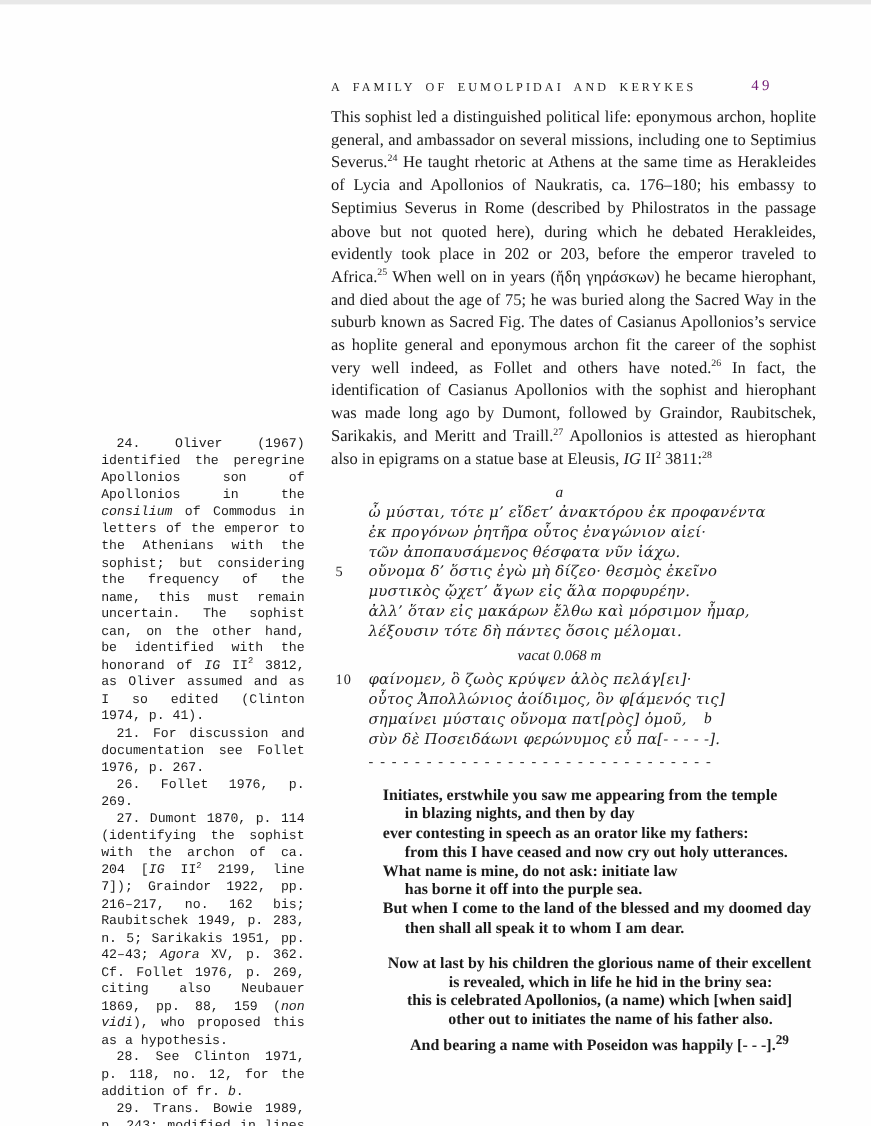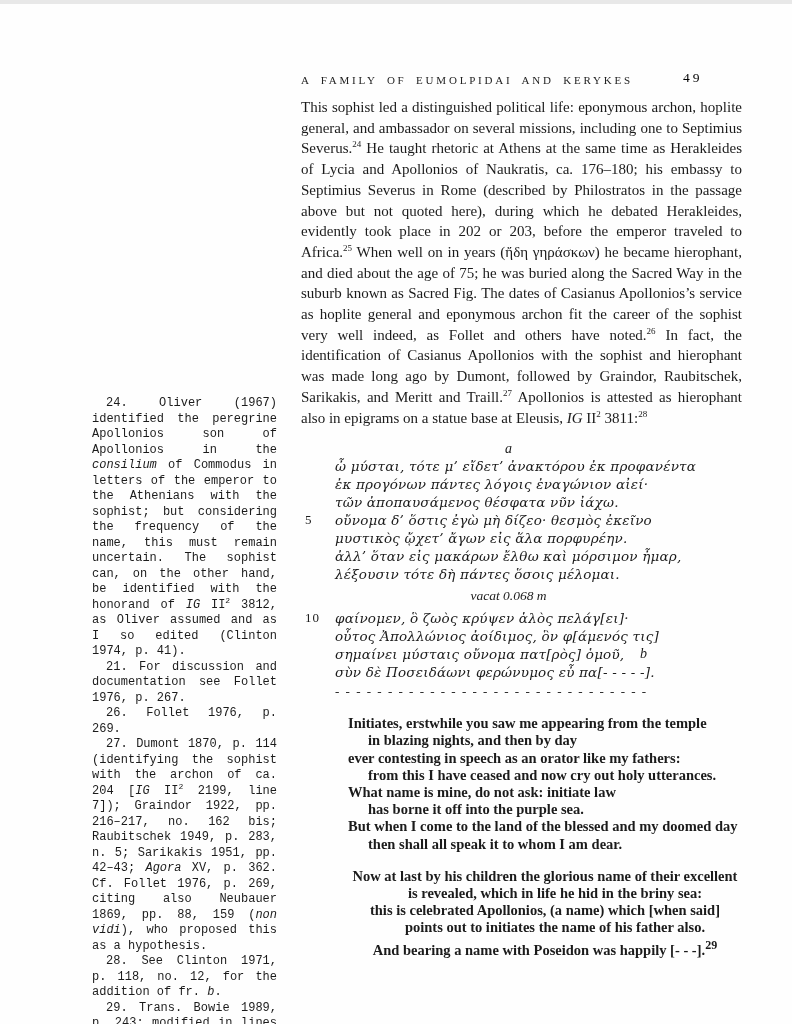--- a/index.html
+++ b/index.html
@@ -8,21 +8,21 @@
     background:#fefefe; color:#1b1b1b; overflow:hidden;
     font-family:"Liberation Serif", "DejaVu Serif", serif;
   }
   
   .running-head {
     position:absolute; left:301px; top:70px;
     font-size:11px; letter-spacing:2.8px; word-spacing:4px; color:#222;
   }
   .page-number {
     position:absolute; left:683px; top:66px;
-    font-size:13.5px; letter-spacing:3px; color:#000000;
+    font-size:13.5px; letter-spacing:3px; color:#701a75;
   }
   
   .main-col { position:absolute; left:301px; top:93px; width:441px; }
   .body-text {
     margin:0; font-size:15px; line-height:20.7px; text-align:justify;
     font-family:"Liberation Serif","DejaVu Serif",serif;
   }
   .body-text sup, .footnote sup { font-size:9px; line-height:0; vertical-align:super; }
   
   .epigram { margin-top:13px; }
@@ -71,21 +71,21 @@
   <div class="page-number">49</div>
 
   <div class="main-col">
 
     <p class="body-text"><span>This sophist led a distinguished political life: eponymous archon, hoplite general, and ambassador on several missions, including one to Septimius Severus.</span><sup>24</sup><span> He taught rhetoric at Athens at the same time as Herakleides of Lycia and Apollonios of Naukratis, ca. 176–180; his embassy to Septimius Severus in Rome (described by Philostratos in the passage above but not quoted here), during which he debated Herakleides, evidently took place in 202 or 203, before the emperor traveled to Africa.</span><sup>25</sup><span> When well on in years (ἤδη γηράσκων) he became hierophant, and died about the age of 75; he was buried along the Sacred Way in the suburb known as Sacred Fig. The dates of Casianus Apollonios’s service as hoplite general and eponymous archon fit the career of the sophist very well indeed, as Follet and others have noted.</span><sup>26</sup><span> In fact, the identification of Casianus Apollonios with the sophist and hierophant was made long ago by Dumont, followed by Graindor, Raubitschek, Sarikakis, and Meritt and Traill.</span><sup>27</sup><span> Apollonios is attested as hierophant also in epigrams on a statue base at Eleusis, </span><i>IG</i><span> II</span><sup>2</sup><span> 3811:</span><sup>28</sup></p>
 
     <div class="epigram">
       <div class="centerline frag-label">a</div>
 
       <div class="gline"><span class="gnum"></span><span>ὦ μύσται, τότε μ’ εἴδετ’ ἀνακτόρου ἐκ προφανέντα</span></div>
-      <div class="gline"><span class="gnum"></span><span>ἐκ προγόνων πάντες λόγοις ἐναγώνιον αἰεί·</span></div>
+      <div class="gline"><span class="gnum"></span><span>ἐκ προγόνων ῥητῆρα οὗτος ἐναγώνιον αἰεί·</span></div>
       <div class="gline"><span class="gnum"></span><span>τῶν ἀποπαυσάμενος θέσφατα νῦν ἰάχω.</span></div>
       <div class="gline"><span class="gnum">5</span><span>οὔνομα δ’ ὅστις ἐγὼ μὴ δίζεο· θεσμὸς ἐκεῖνο</span></div>
       <div class="gline"><span class="gnum"></span><span>μυστικὸς ᾤχετ’ ἄγων εἰς ἅλα πορφυρέην.</span></div>
       <div class="gline"><span class="gnum"></span><span>ἀλλ’ ὅταν εἰς μακάρων ἔλθω καὶ μόρσιμον ἦμαρ,</span></div>
       <div class="gline"><span class="gnum"></span><span>λέξουσιν τότε δὴ πάντες ὅσοις μέλομαι.</span></div>
 
       <div class="centerline vacat">vacat 0.068 m</div>
 
       <div class="gline"><span class="gnum">10</span><span>φαίνομεν, ὃ ζωὸς κρύψεν ἁλὸς πελάγ[ει]·</span></div>
       <div class="gline"><span class="gnum"></span><span>οὗτος Ἀπολλώνιος ἀοίδιμος, ὃν φ[άμενός τις]</span></div>
@@ -103,21 +103,21 @@
         <div class="tline ind1">from this I have ceased and now cry out holy utterances.</div>
         <div class="tline ind0">What name is mine, do not ask: initiate law</div>
         <div class="tline ind1">has borne it off into the purple sea.</div>
         <div class="tline ind0">But when I come to the land of the blessed and my doomed day</div>
         <div class="tline ind1">then shall all speak it to whom I am dear.</div>
       </div>
       <div class="stanza2">
         <div class="tline ind0">Now at last by his children the glorious name of their excellent</div>
         <div class="tline ind1">is revealed, which in life he hid in the briny sea:</div>
         <div class="tline ind0">this is celebrated Apollonios, (a name) which [when said]</div>
-        <div class="tline ind1">points out to initiates the name of his father also.</div>
+        <div class="tline ind1">other out to initiates the name of his father also.</div>
         <div class="tline ind0"><span>And bearing a name with Poseidon was happily [- - -].</span><sup>29</sup></div>
       </div>
     </div>
 
   </div>
 
   <div class="footnotes">
     <p class="footnote"><span>24. Oliver (1967) identified the peregrine Apollonios son of Apollonios in the </span><i>consilium</i><span> of Commodus in letters of the emperor to the Athenians with the sophist; but considering the frequency of the name, this must remain uncertain. The sophist can, on the other hand, be identified with the honorand of </span><i>IG</i><span> II</span><sup>2</sup><span> 3812, as Oliver assumed and as I so edited (Clinton 1974, p. 41).</span></p>
     <p class="footnote"><span>21. For discussion and documentation see Follet 1976, p. 267.</span></p>
     <p class="footnote"><span>26. Follet 1976, p. 269.</span></p>

